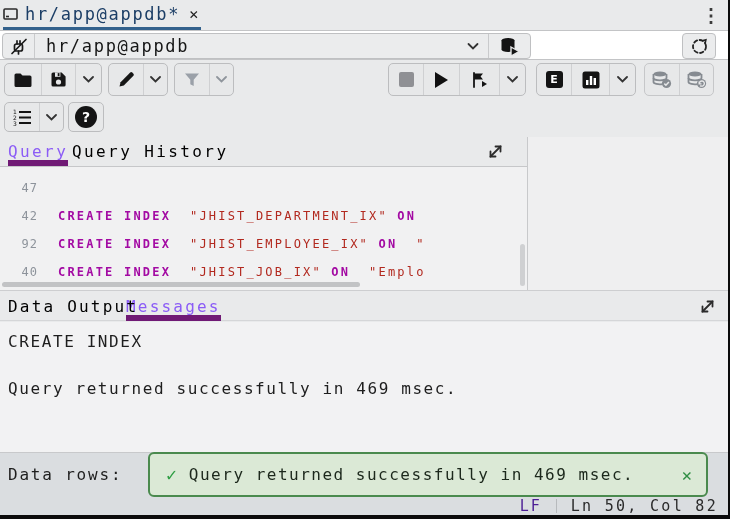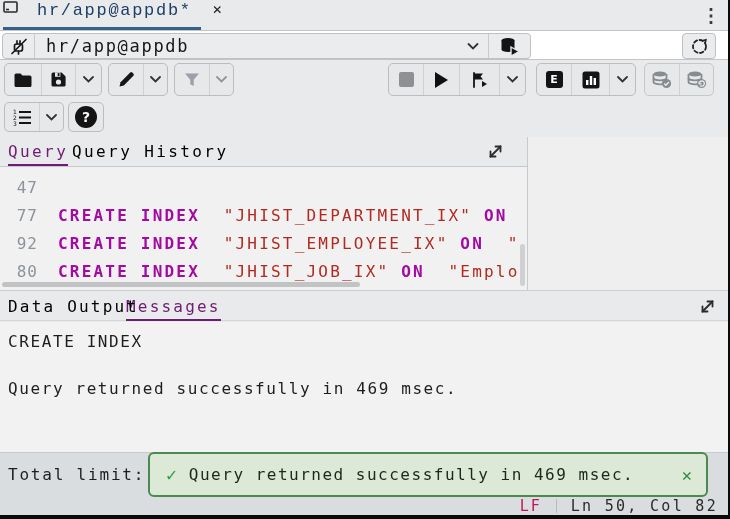--- a/index.html
+++ b/index.html
@@ -5,21 +5,21 @@
   * { margin:0; padding:0; box-sizing:border-box; }
   html,body { width:730px; height:519px; }
   body { font-family:"DejaVu Sans Mono", monospace; background:#e9eaeb; overflow:hidden; }
 
   #app { position:relative; width:730px; height:519px; background:#e9eaeb;
          border-right:2px solid #0b0b0b; border-bottom:4px solid #0b0b0b; overflow:hidden; }
 
   
   .tabbar { position:absolute; left:0; top:0; width:100%; height:30px; background:#e9eaeb; }
   .doc-tab { position:absolute; left:3px; top:0; width:198px; height:30px;
-             display:flex; gap:19px; border-bottom:3px solid #33618c; cursor:pointer;font-family:Liberation Mono, monospace; }
+             display:flex; align-items:center; gap:7px; border-bottom:3px solid #33618c; cursor:pointer; }
   .doc-tab .title { color:#1c3e66; font-size:17px; letter-spacing:1.7px; padding-top:1px; }
   .doc-tab .close { color:#1f1f1f; font-size:15px; margin-left:2px; }
   .kebab { position:absolute; right:6px; top:2px; width:22px; height:26px; color:#3c3c3c;
            font-size:19px; font-weight:bold; text-align:center; line-height:26px; cursor:pointer; }
 
   
   .connbar { position:absolute; left:0; top:30px; width:100%; height:30px; background:#ffffff;
              border-top:1px solid #c3c4c6; border-bottom:1px solid #c3c4c6; }
   .conn-group { position:absolute; left:2px; top:2px; width:529px; height:26px;
                 border:1px solid #bfc0c2; border-radius:4px; background:#ebeced; display:flex; align-items:center; }
@@ -53,33 +53,33 @@
   .play-tri { width:0; height:0; border-top:8px solid transparent; border-bottom:8px solid transparent;
               border-left:13px solid #111; }
   .help-circle { width:22px; height:22px; border-radius:50%; background:#141414; color:#fff;
                  font-family:"DejaVu Sans", sans-serif; font-weight:bold; font-size:14px;
                  display:flex; align-items:center; justify-content:center; }
 
   
   .edittabs { position:absolute; left:0; top:136px; width:100%; height:31px; background:#e9eaeb;
               border-bottom:1px solid #c6c7c9; }
   .etab { position:absolute; top:0; height:30px; line-height:32px; font-size:16px; letter-spacing:2.4px; cursor:pointer; }
-  .etab.active { color:#701a75; border-bottom:2px solid #701a75; }
+  .etab.active { color:#8b5cf6; border-bottom:6px solid #701a75; }
   .etab.plain { color:#000000; }
   .expand-ic { position:absolute; top:6px; width:19px; height:19px; cursor:pointer; }
   .scr-chevron { position:absolute; left:660px; top:9px; cursor:pointer; }
   .scratch-underline { position:absolute; left:528px; top:28px; width:130px; height:3px; background:#33618c; }
 
   
   .editor { position:absolute; left:0; top:167px; width:527px; height:123px; background:#f1f1f2; overflow:hidden; }
   .scratch { position:absolute; left:527px; top:137px; width:203px; height:153px; background:#efeff0;
              border-left:1px solid #c8c9cb; }
   .clipped { height:7px; overflow:hidden; white-space:pre; font-size:16px; letter-spacing:2.2px; }
   .clipped span { display:inline-block; transform:translateY(-13px); margin-left:198px; }
-  .cl { height:28px; line-height:28px; white-space:pre; font-size:16px; letter-spacing:2.2px; }
+  .cl { height:28px; line-height:28px; white-space:pre; font-size:12px; letter-spacing:2.2px; }
   .gut { display:inline-block; width:44px; text-align:right; padding-right:6px; color:#8d939b; letter-spacing:1px; }
   .code-ind { padding-left:14px; }
   .kw { color:#a30aa3; font-weight:bold; }
   .str { color:#b2291f; }
   .pl { color:#202020; }
   .hscroll { position:absolute; left:2px; bottom:3px; width:358px; height:5px; background:#c2c3c5; border-radius:3px; }
   .vscroll { position:absolute; right:2px; bottom:4px; width:5px; height:42px; background:#cfd0d2; border-radius:3px; }
 
   
   .restabs { position:absolute; left:0; top:290px; width:100%; height:31px; background:#e9eaeb;
@@ -96,21 +96,21 @@
   .footband { position:absolute; left:0; top:452px; width:100%; height:45px; background:#dadde0;
               border-top:1px solid #c8c9cb; }
   .total-label { position:absolute; left:8px; top:12px; font-size:16px; letter-spacing:1.8px; color:#1e1e1e; }
   .toast { position:absolute; left:148px; top:452px; width:560px; height:45px; background:#dbe9d6;
            border:2px solid #4a8a4e; border-radius:6px; display:flex; align-items:center; z-index:10; }
   .toast .chk { color:#2f9e44; font-size:18px; font-weight:bold; margin:0 12px 0 16px; }
   .toast .txt { color:#1c281c; font-size:16px; letter-spacing:1.5px; flex:1; }
   .toast .cls { color:#2f8e44; font-size:17px; margin-right:14px; cursor:pointer; }
   .statusbar { position:absolute; left:0; top:497px; width:100%; height:18px; background:#dadde0;
                display:flex; align-items:center; justify-content:flex-end; gap:0; }
-  .statusbar .eol { font-size:15px; letter-spacing:2px; color:#be185d; padding-right:14px; }
+  .statusbar .eol { font-size:15px; letter-spacing:2px; color:#4c1d95; padding-right:14px; }
   .statusbar .sep { width:1px; height:14px; background:#b7babd; }
   .statusbar .pos { font-size:15px; letter-spacing:2.3px; color:#2a2a2a; padding:0 10px 0 14px; }
 
   svg { display:block; }
 </style>
 </head>
 <body>
 
 <div id="app">
 
@@ -324,23 +324,23 @@
   </div>
 
   <div class="scratch"></div>
 
   <div class="editor">
     <div class="clipped">
       <span class="str">"employee_id", "start_date");</span>
     </div>
     <div>
         <div class="cl"><span class="gut">47</span><span class="code-ind"></span></div>
-        <div class="cl"><span class="gut">77</span><span class="code-ind"><span class="kw">CREATE INDEX</span><span class="pl">  </span><span class="str">"JHIST_DEPARTMENT_IX"</span><span class="pl"> </span><span class="kw">ON</span></span></div>
+        <div class="cl"><span class="gut">42</span><span class="code-ind"><span class="kw">CREATE INDEX</span><span class="pl">  </span><span class="str">"JHIST_DEPARTMENT_IX"</span><span class="pl"> </span><span class="kw">ON</span></span></div>
         <div class="cl"><span class="gut">92</span><span class="code-ind"><span class="kw">CREATE INDEX</span><span class="pl">  </span><span class="str">"JHIST_EMPLOYEE_IX"</span><span class="pl"> </span><span class="kw">ON</span><span class="pl">  </span><span class="str">"</span></span></div>
-        <div class="cl"><span class="gut">80</span><span class="code-ind"><span class="kw">CREATE INDEX</span><span class="pl">  </span><span class="str">"JHIST_JOB_IX"</span><span class="pl"> </span><span class="kw">ON</span><span class="pl">  </span><span class="str">"Emplo</span></span></div>
+        <div class="cl"><span class="gut">40</span><span class="code-ind"><span class="kw">CREATE INDEX</span><span class="pl">  </span><span class="str">"JHIST_JOB_IX"</span><span class="pl"> </span><span class="kw">ON</span><span class="pl">  </span><span class="str">"Emplo</span></span></div>
       </div>
     <div class="hscroll"></div>
     <div class="vscroll"></div>
   </div>
 
   <div class="restabs">
     <span class="etab active" style="left:126px">Messages</span>
     <span class="etab plain" style="left:8px">Data Output</span>
     <span class="expand-ic" style="left:698px">
       <svg width="19" height="19" viewBox="0 0 19 19" fill="none" stroke="#2b2b2b" stroke-width="1.8" stroke-linecap="round">
@@ -350,21 +350,21 @@
       </svg>
     </span>
   </div>
 
   <div class="msgs">
     <div class="l1">CREATE INDEX</div>
     <div class="l2">Query returned successfully in 469 msec.</div>
   </div>
 
   <div class="footband">
-    <span class="total-label">Total limit:</span>
+    <span class="total-label">Data rows:</span>
   </div>
 
   <div class="toast">
     <span class="chk">✓</span>
     <span class="txt">Query returned successfully in 469 msec.</span>
     <span class="cls">✕</span>
   </div>
 
   <div class="statusbar">
     <span class="eol">LF</span>

